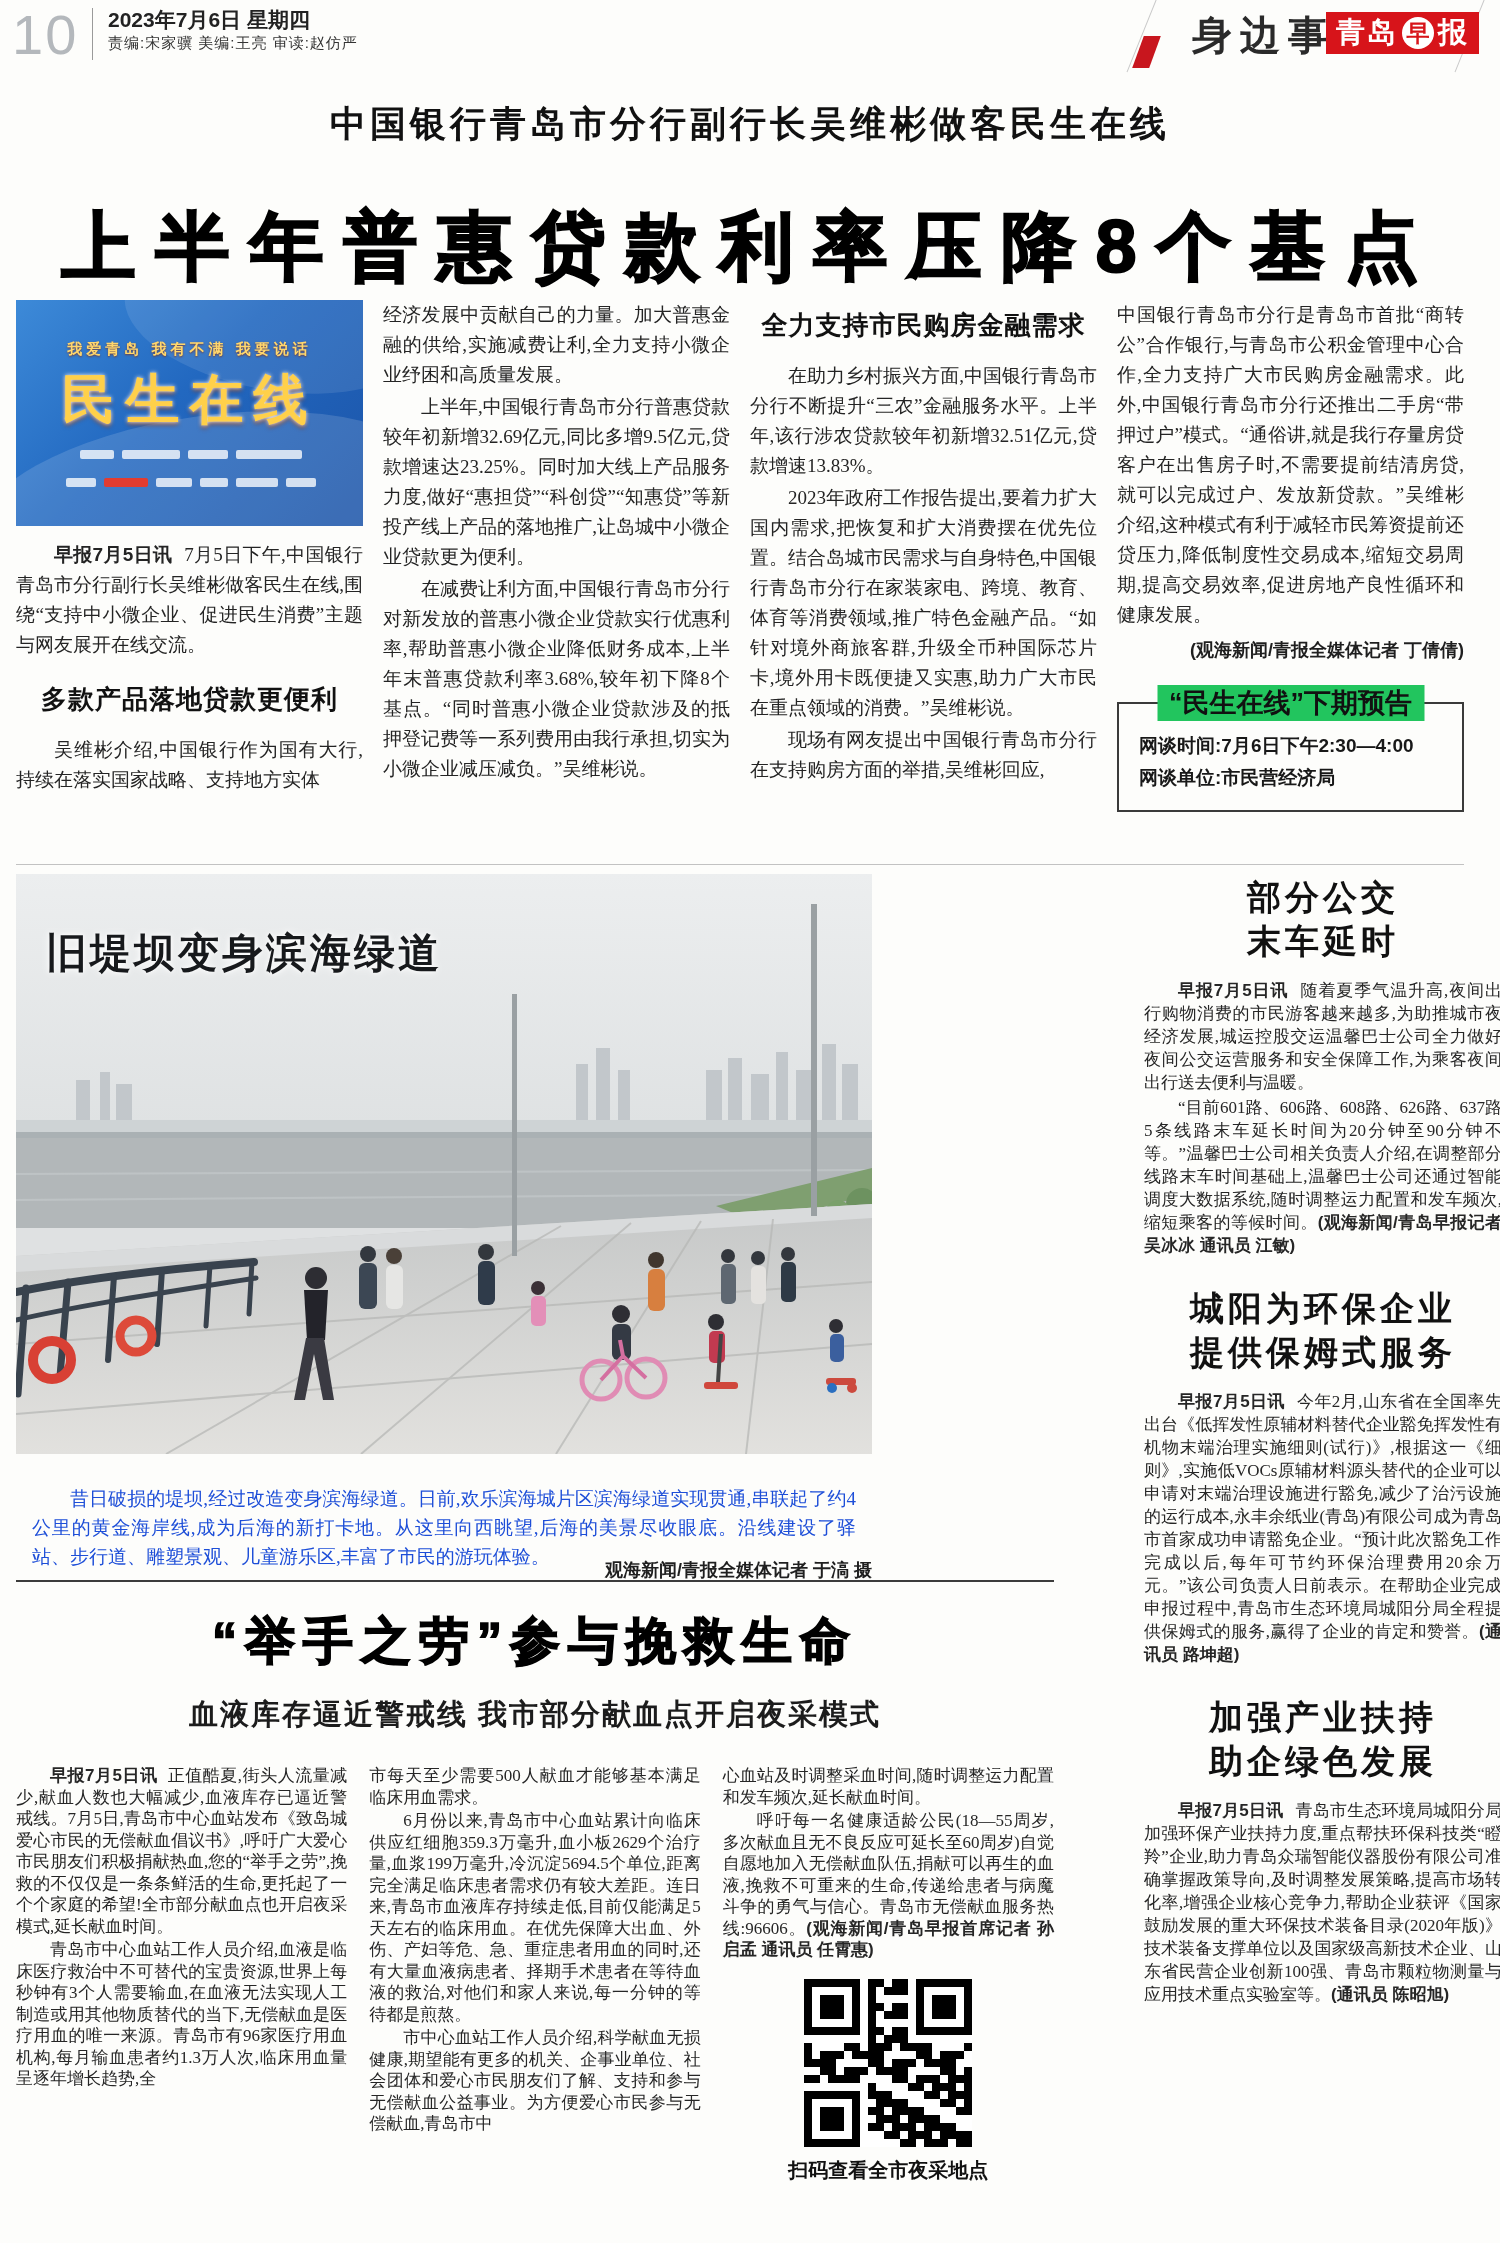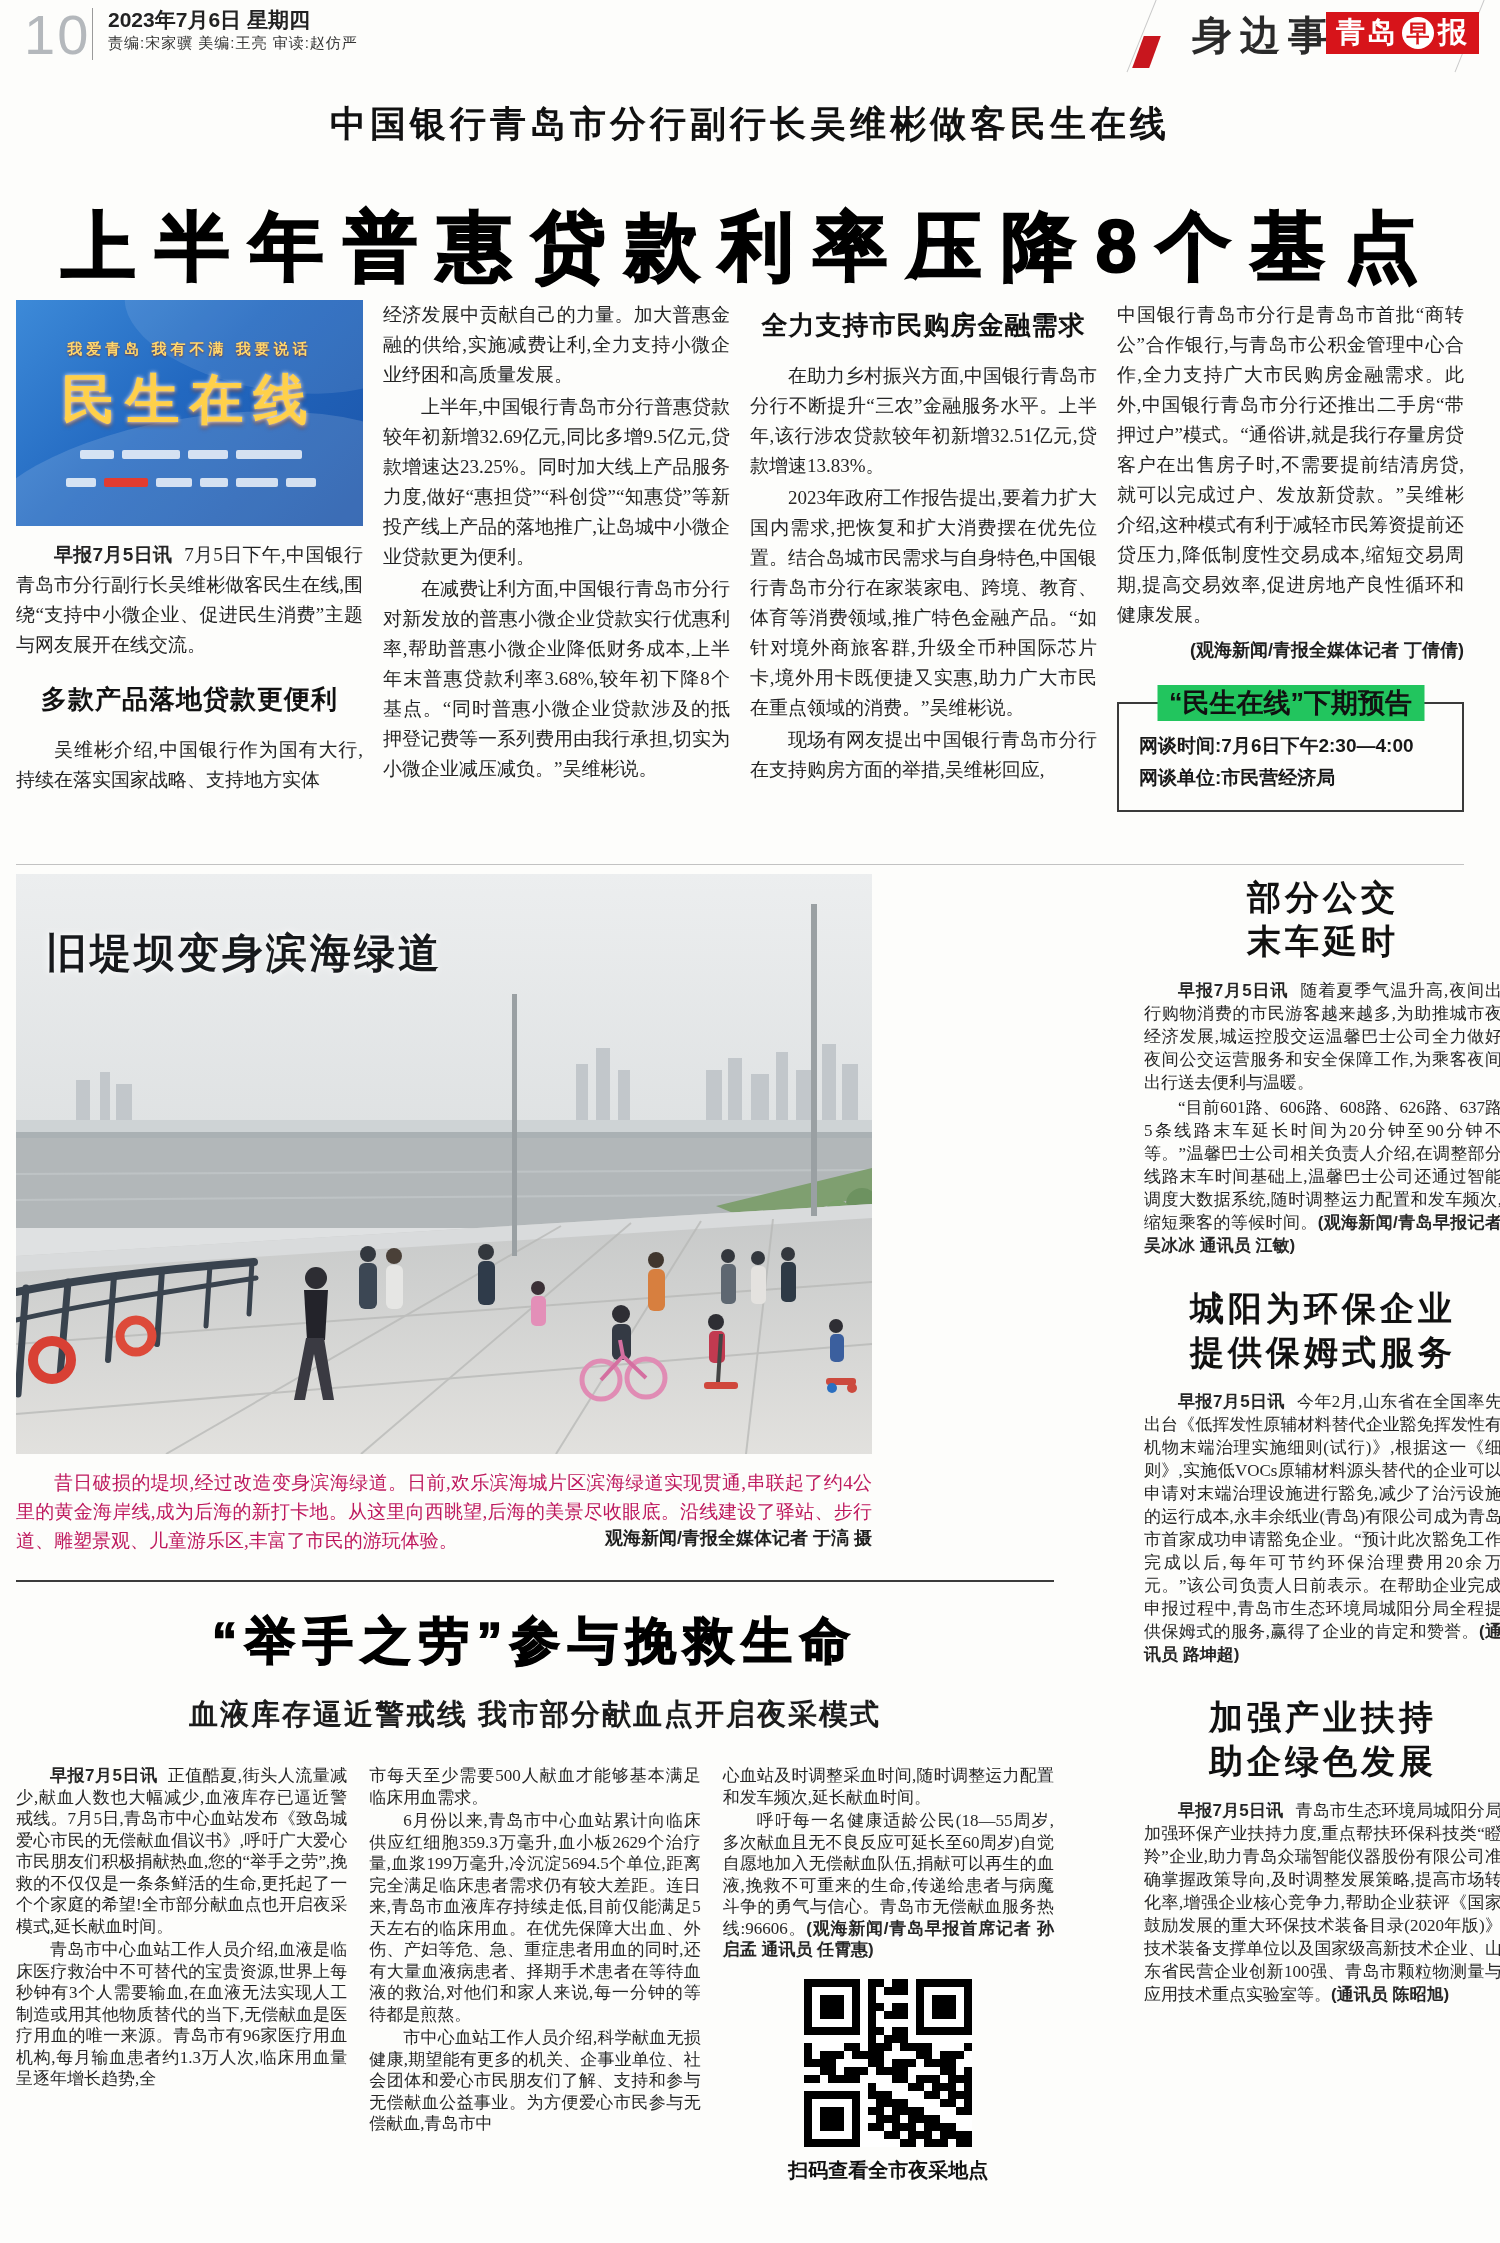--- a/index.html
+++ b/index.html
@@ -2,21 +2,21 @@
 <html><head>
 <meta charset="utf-8">
 <style>
   html,body{margin:0;padding:0;background:#ffffff;}
   .page{position:relative;width:1500px;height:2243px;background:#fdfdfb;overflow:hidden;
         font-family:"Liberation Serif","DejaVu Serif",serif;color:#1f1f1f;}
 
   
   .hdr{position:absolute;left:0;top:0;width:100%;height:72px;}
   .pgnum{position:absolute;left:12px;top:2px;font-size:56px;color:#b4b8bc;font-weight:400;
-         font-family:"Liberation Sans","DejaVu Sans",sans-serif;letter-spacing:2px;margin-left:12px;}
+         font-family:"Liberation Sans","DejaVu Sans",sans-serif;letter-spacing:2px;}
   .vline{position:absolute;left:92px;top:8px;width:1px;height:52px;background:#9a9a9a;}
   .dateblock{position:absolute;left:108px;top:6px;}
   .date{font-size:21px;font-weight:bold;font-family:"Liberation Sans","DejaVu Sans",sans-serif;color:#222;}
   .editors{font-size:15px;margin-top:0;font-family:"Liberation Sans","DejaVu Sans",sans-serif;color:#333;letter-spacing:1px;}
   .hdr-right{position:absolute;right:0;top:0;width:370px;height:72px;}
   .diag{position:absolute;width:1px;height:84px;background:#c9c9c9;transform:rotate(22deg);transform-origin:top left;}
   .diag.d1{left:28px;top:-6px;}
   .diag.d2{left:356px;top:-6px;}
   .red-slash{position:absolute;left:8px;top:36px;width:17px;height:32px;background:#c8161e;transform:skewX(-20deg);}
   .section{position:absolute;left:62px;top:8px;font-size:40px;font-weight:700;color:#2a2a2a;
@@ -70,21 +70,21 @@
 
   .hrule{position:absolute;left:16px;top:864px;width:1448px;height:1px;background:#c2c2c2;}
 
   
   .photo{position:absolute;left:16px;top:874px;width:856px;height:580px;overflow:hidden;background:#dfe1e2;}
   .photo svg{display:block;width:100%;height:100%;}
   .photo-title{position:absolute;left:30px;top:52px;font-size:41px;font-weight:800;color:#17191c;
                letter-spacing:3px;font-family:"Liberation Sans","DejaVu Sans",sans-serif;
                text-shadow:0 0 10px rgba(255,255,255,.95),0 0 4px rgba(255,255,255,.9);}
   .caption-wrap{position:absolute;left:16px;top:1468px;width:856px;}
-  .caption{font-size:19px;line-height:29px;text-align:justify;text-indent:2em;color:#be185d;margin:0;}
+  .caption{font-size:19px;line-height:29px;text-align:justify;text-indent:2em;color:#1d4ed8;margin:16px;}
   .photo-credit{text-align:right;margin-top:-29px;font-weight:bold;font-size:18px;
                 font-family:"Liberation Sans","DejaVu Sans",sans-serif;}
 
   
   .a2{position:absolute;left:16px;top:1580px;width:1038px;border-top:2px solid #3c3c3c;}
   .h2{margin:26px 0 0 0;text-align:center;font-size:50px;font-weight:900;color:#000;letter-spacing:8px;
       -webkit-text-stroke:1.5px #000;font-family:"Liberation Sans","DejaVu Sans",sans-serif;}
   .subhead2{margin-top:20px;text-align:center;font-size:29px;font-weight:600;color:#1c1c1c;letter-spacing:2px;
             font-family:"Liberation Sans","DejaVu Sans",sans-serif;}
   .cols3{display:flex;gap:22px;margin-top:30px;}

